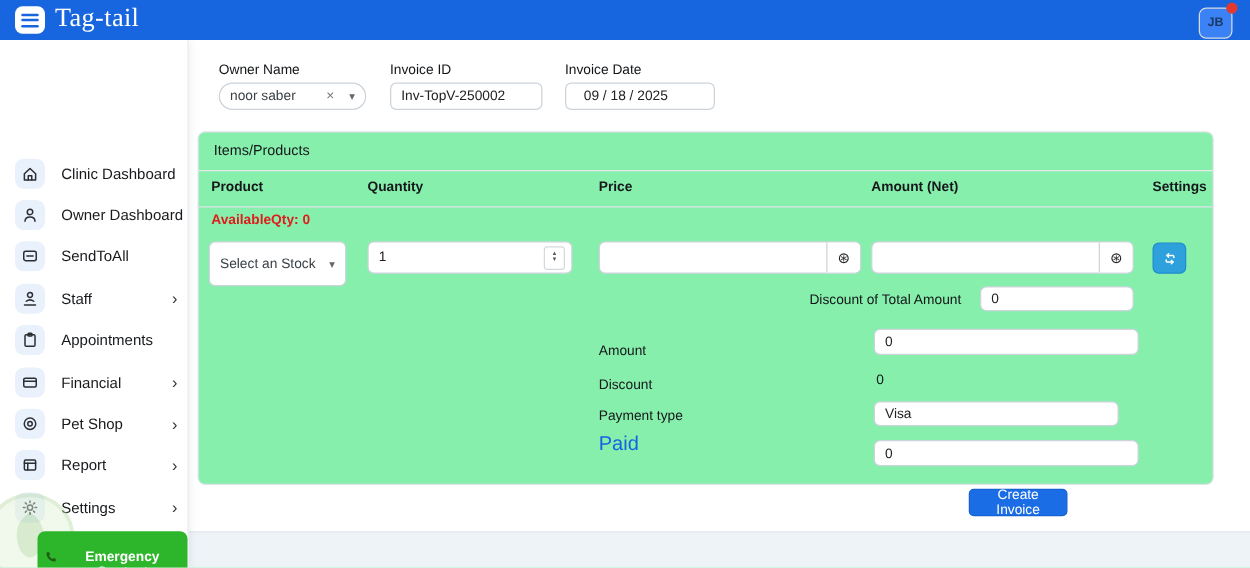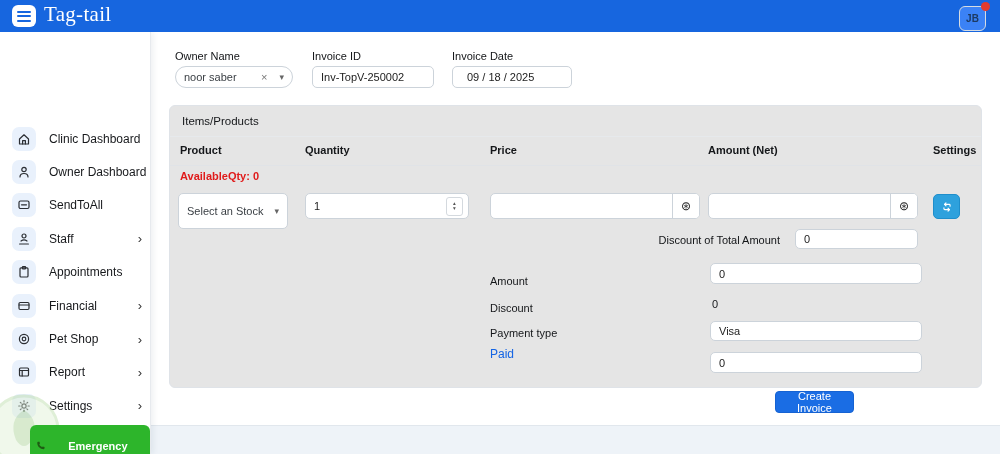--- a/index.html
+++ b/index.html
@@ -36,37 +36,37 @@
   .content{position:absolute;left:150px;top:32px;right:0;height:393px;background:#fff;}
   .bottom-strip{position:absolute;left:150px;top:425px;right:0;bottom:0;background:#eef3f8;border-top:1px solid #e1e7ed;}
   .lbl{position:absolute;font-size:11px;color:#121417;}
   .inp{position:absolute;border:1px solid #ccd3da;border-radius:5px;font-size:11px;padding:0 8px;color:#222;
     box-sizing:border-box;outline:none;background:#fff;font-family:"Liberation Sans",sans-serif;}
   .sel{position:absolute;border:1px solid #ccd3da;border-radius:5px;background:#fff;display:flex;align-items:center;
     font-size:11px;color:#3a3f44;padding:0 8px;box-sizing:border-box;cursor:pointer;}
   .sel .x{margin-left:auto;color:#777;font-size:11px;cursor:pointer;}
   .sel .caret{color:#666;font-size:9px;margin-left:12px;}
   .sel .caret-only{color:#666;font-size:9px;margin-left:auto;}
-  .panel{position:absolute;left:19px;top:73px;width:811px;height:281px;border:1px solid #dfe3e8;border-radius:6px;background:#e5e5e5;}
+  .panel{position:absolute;left:8px;top:73px;width:811px;height:281px;border:1px solid #dfe3e8;border-radius:6px;background:#86efac;}
   .p-title{height:30px;border-bottom:1px solid #e6e9ec;display:flex;align-items:center;padding-left:12px;font-size:11.5px;color:#15171a;}
   .p-cols{position:relative;height:28px;border-bottom:1px solid #e0e3e7;}
   .p-col{position:absolute;top:7px;font-size:11px;font-weight:bold;color:#15171a;}
   .avail{position:absolute;left:10px;top:64px;color:#e01b1b;font-weight:bold;font-size:11px;}
   .qty-wrap,.grp{position:absolute;border:1px solid #ccd3da;border-radius:5px;background:#fff;display:flex;align-items:center;overflow:hidden;}
   .qty-wrap input,.grp input{flex:1;min-width:0;border:none;outline:none;font-size:11px;padding:0 8px;font-family:"Liberation Sans",sans-serif;color:#222;}
   .stepper{width:15px;height:17px;border:1px solid #d4d9de;border-radius:3px;margin-right:5px;display:flex;flex-direction:column;
     align-items:center;justify-content:center;line-height:1;color:#555;cursor:pointer;flex:none;}
   .stepper span{font-size:5.5px;display:block;}
   .addon{width:26px;align-self:stretch;border-left:1px solid #ccd3da;display:flex;align-items:center;justify-content:center;
     font-size:12px;color:#222;background:#fff;flex:none;}
   .act-btn{position:absolute;left:763px;top:88px;width:25px;height:23px;background:#2ea1dd;border:1px solid #1f8ecb;
     border-radius:5px;display:flex;align-items:center;justify-content:center;cursor:pointer;}
   .act-btn svg{width:14px;height:14px;stroke:#fff;fill:none;stroke-width:1.3;stroke-linecap:round;stroke-linejoin:round;}
   .sum-lbl{position:absolute;left:320px;font-size:11px;color:#15171a;}
-  .paid-lbl{position:absolute;left:320px;top:241px;font-size:12px;color:#1464e4;}
+  .paid-lbl{position:absolute;left:320px;top:241px;font-size:16px;color:#1464e4;}
   .create-btn{position:absolute;left:625px;top:359px;width:79px;height:22px;background:#1a6de4;border:1px solid #1562d2;
     border-radius:4px;color:#fff;font-size:11px;display:flex;align-items:center;justify-content:center;cursor:pointer;
     font-family:"Liberation Sans",sans-serif;}
 </style>
 </head>
 <body>
 
 <div class="header">
   <div class="menu-chip">
       <i></i>
@@ -247,21 +247,21 @@
     <div class="lbl" style="left:460px;top:128px;width:150px;text-align:right;">Discount of Total Amount</div>
     <input class="inp" style="left: 625px; top: 123px; width: 123px; height: 20px;" value="0">
 
     <div class="sum-lbl" style="top:169px;">Amount</div>
     <input class="inp" style="left: 540px; top: 157px; width: 212px; height: 21px;" value="0">
 
     <div class="sum-lbl" style="top:196px;">Discount</div>
     <div class="sum-lbl" style="left:542px;top:192px;">0</div>
 
     <div class="sum-lbl" style="top:221px;">Payment type</div>
-    <input class="inp" style="left: 540px; top: 215px; width: 212px; height: 20px;" value="Visa">
+    <input class="inp" style="left: 540px; top: 215px; width: 196px; height: 20px;" value="Visa">
 
     <div class="paid-lbl">Paid</div>
     <input class="inp" style="left: 540px; top: 246px; width: 212px; height: 21px;" value="0">
   </div>
 
   <button class="create-btn">Create Invoice</button>
 </div>
 
 <div class="bottom-strip"></div>
 

